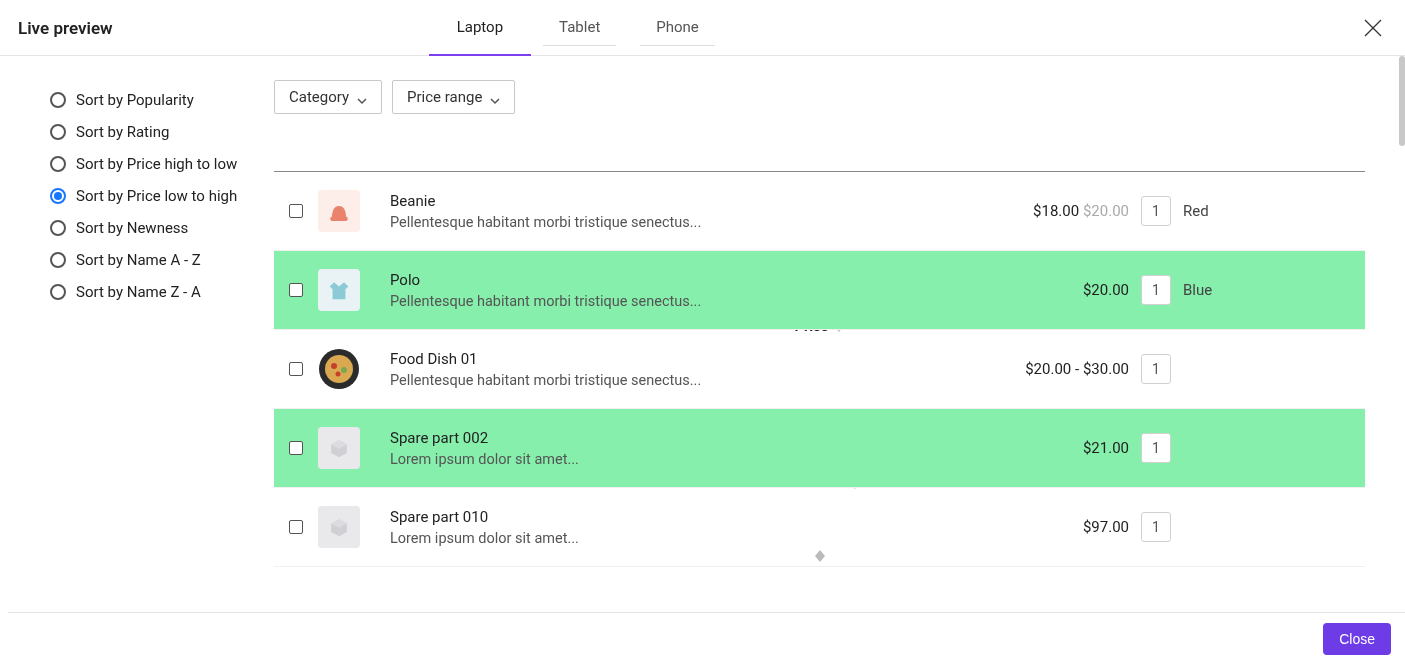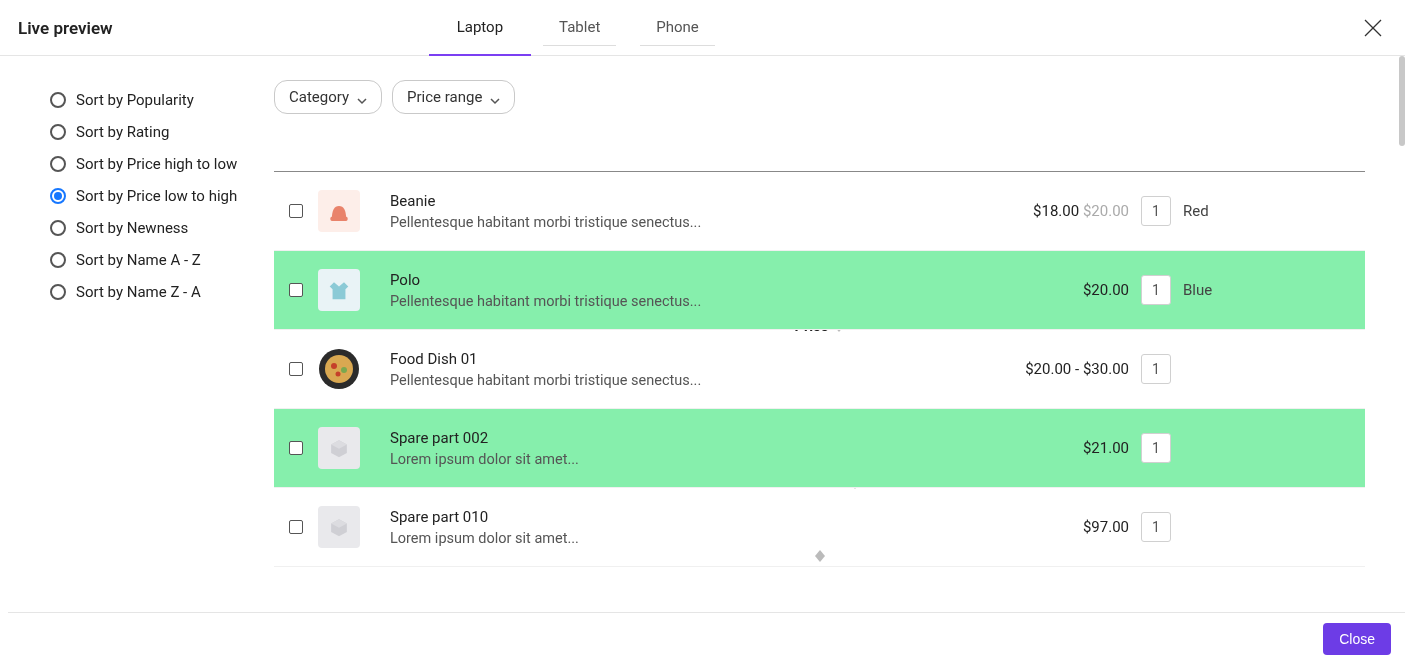--- a/index.html
+++ b/index.html
@@ -23,21 +23,21 @@
   
   .sort-col { width:224px; flex:0 0 224px; padding-top:4px; }
   .radio-row { display:flex; align-items:center; gap:10px; padding:7px 0; cursor:pointer; font-size:15px; }
   .radio { width:16px; height:16px; border-radius:50%; border:2px solid #555; display:flex; align-items:center; justify-content:center; flex:0 0 16px; }
   .radio.sel { border-color:#1677ff; }
   .radio.sel::after { content:""; width:8px; height:8px; border-radius:50%; background:#1677ff; }
 
   
   .content { flex:1; display:flex; flex-direction:column; min-width:0; }
   .filters { display:flex; gap:10px; margin-bottom:18px; }
-  .filter-btn { display:flex; align-items:center; gap:8px; height:34px; padding:0 14px; border:1px solid #c9c9c9; border-radius:13px; background:#fff; cursor:pointer; font-size:15px; color:#333; }
+  .filter-btn { display:flex; align-items:center; gap:8px; height:34px; padding:0 14px; border:1px solid #c9c9c9; border-radius:2px; background:#fff; cursor:pointer; font-size:15px; color:#333; }
   .chev { width:10px; height:10px; }
   .chev svg { stroke:#555; stroke-width:1.5; fill:none; }
 
   
   .thead { display:flex; align-items:center; height:40px; border-bottom:1px solid #888; font-size:14.5px; font-weight:700;flex-direction:column; }
   .cell-check { flex:0 0 44px; display:flex; align-items:center; justify-content:center; }
   .cell-thumb { flex:0 0 60px; }
   .cell-name  { flex:1; padding-left:0; }
   .col-price  { flex:0 0 180px; display:flex; align-items:center; justify-content:flex-end; gap:6px; padding-right:0; }
   .col-attr   { flex:0 0 134px; display:flex; align-items:center; justify-content:flex-end; gap:6px; }

